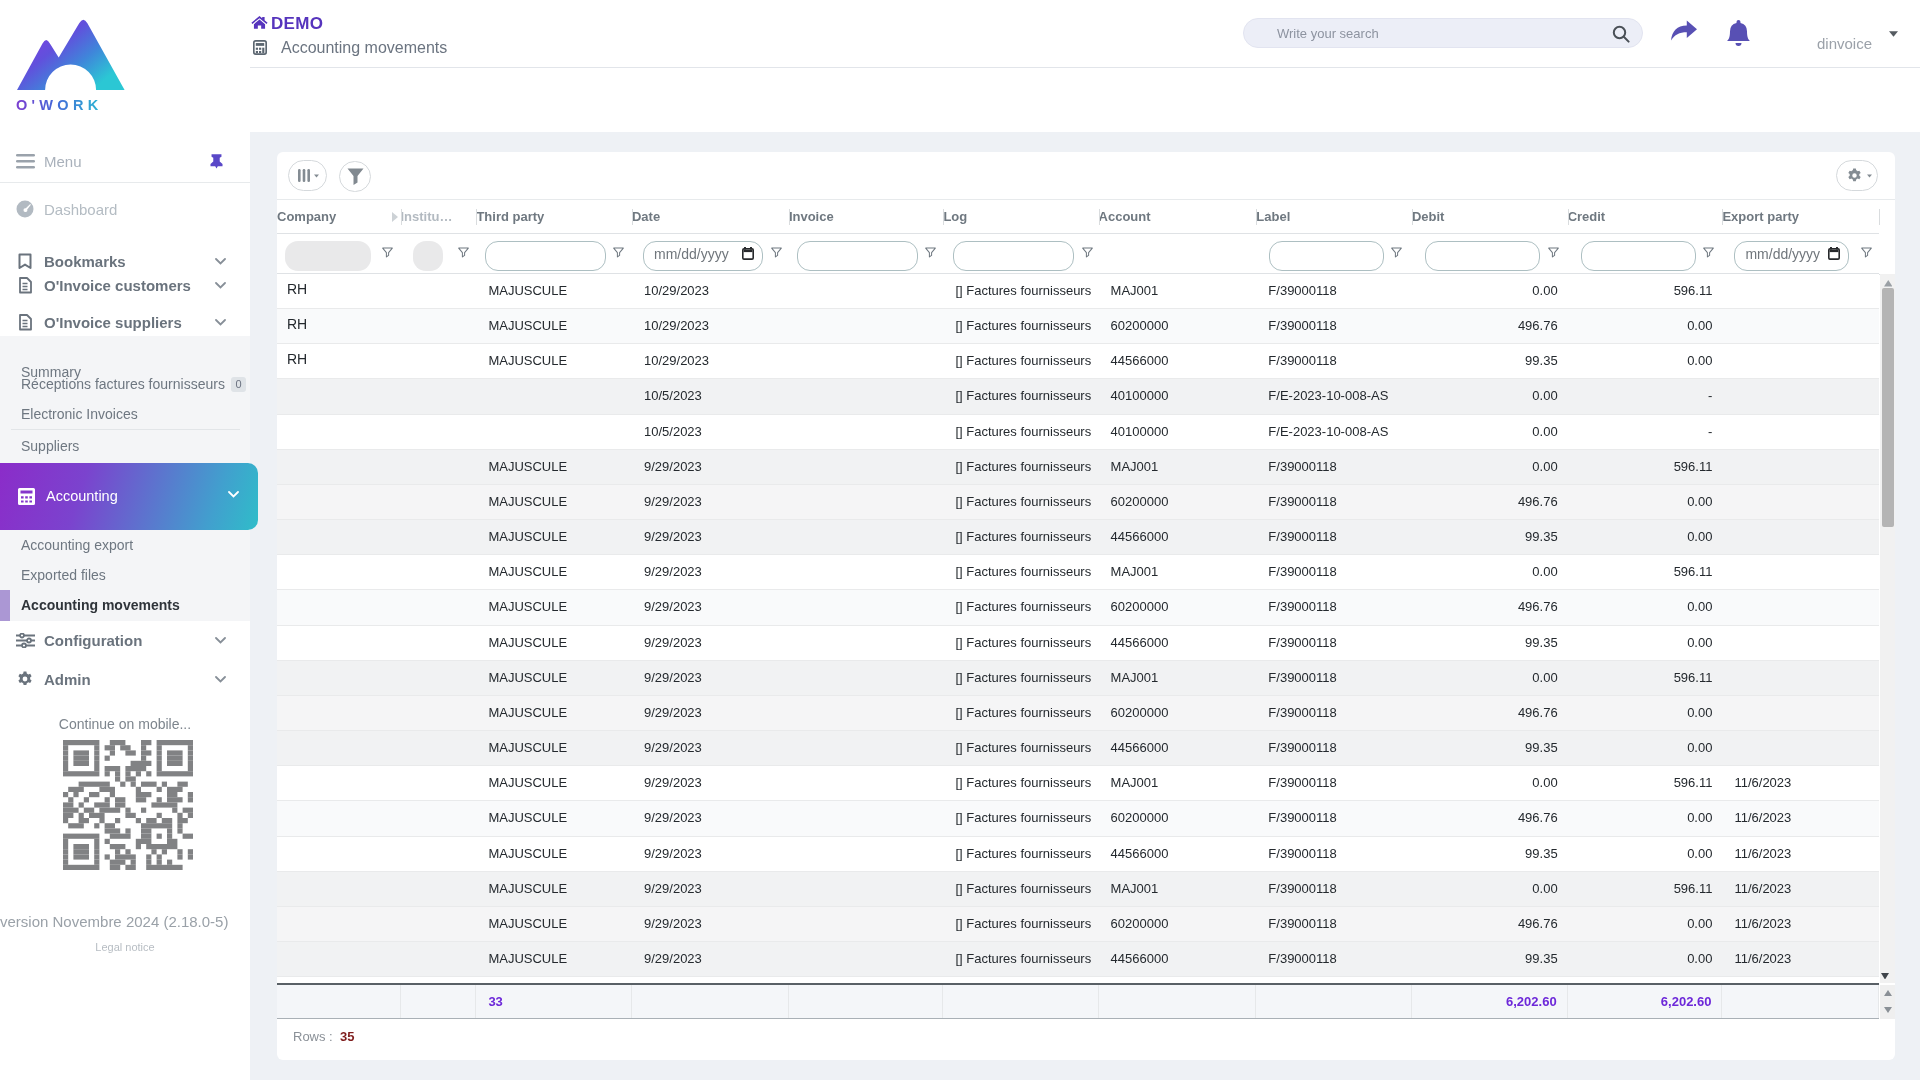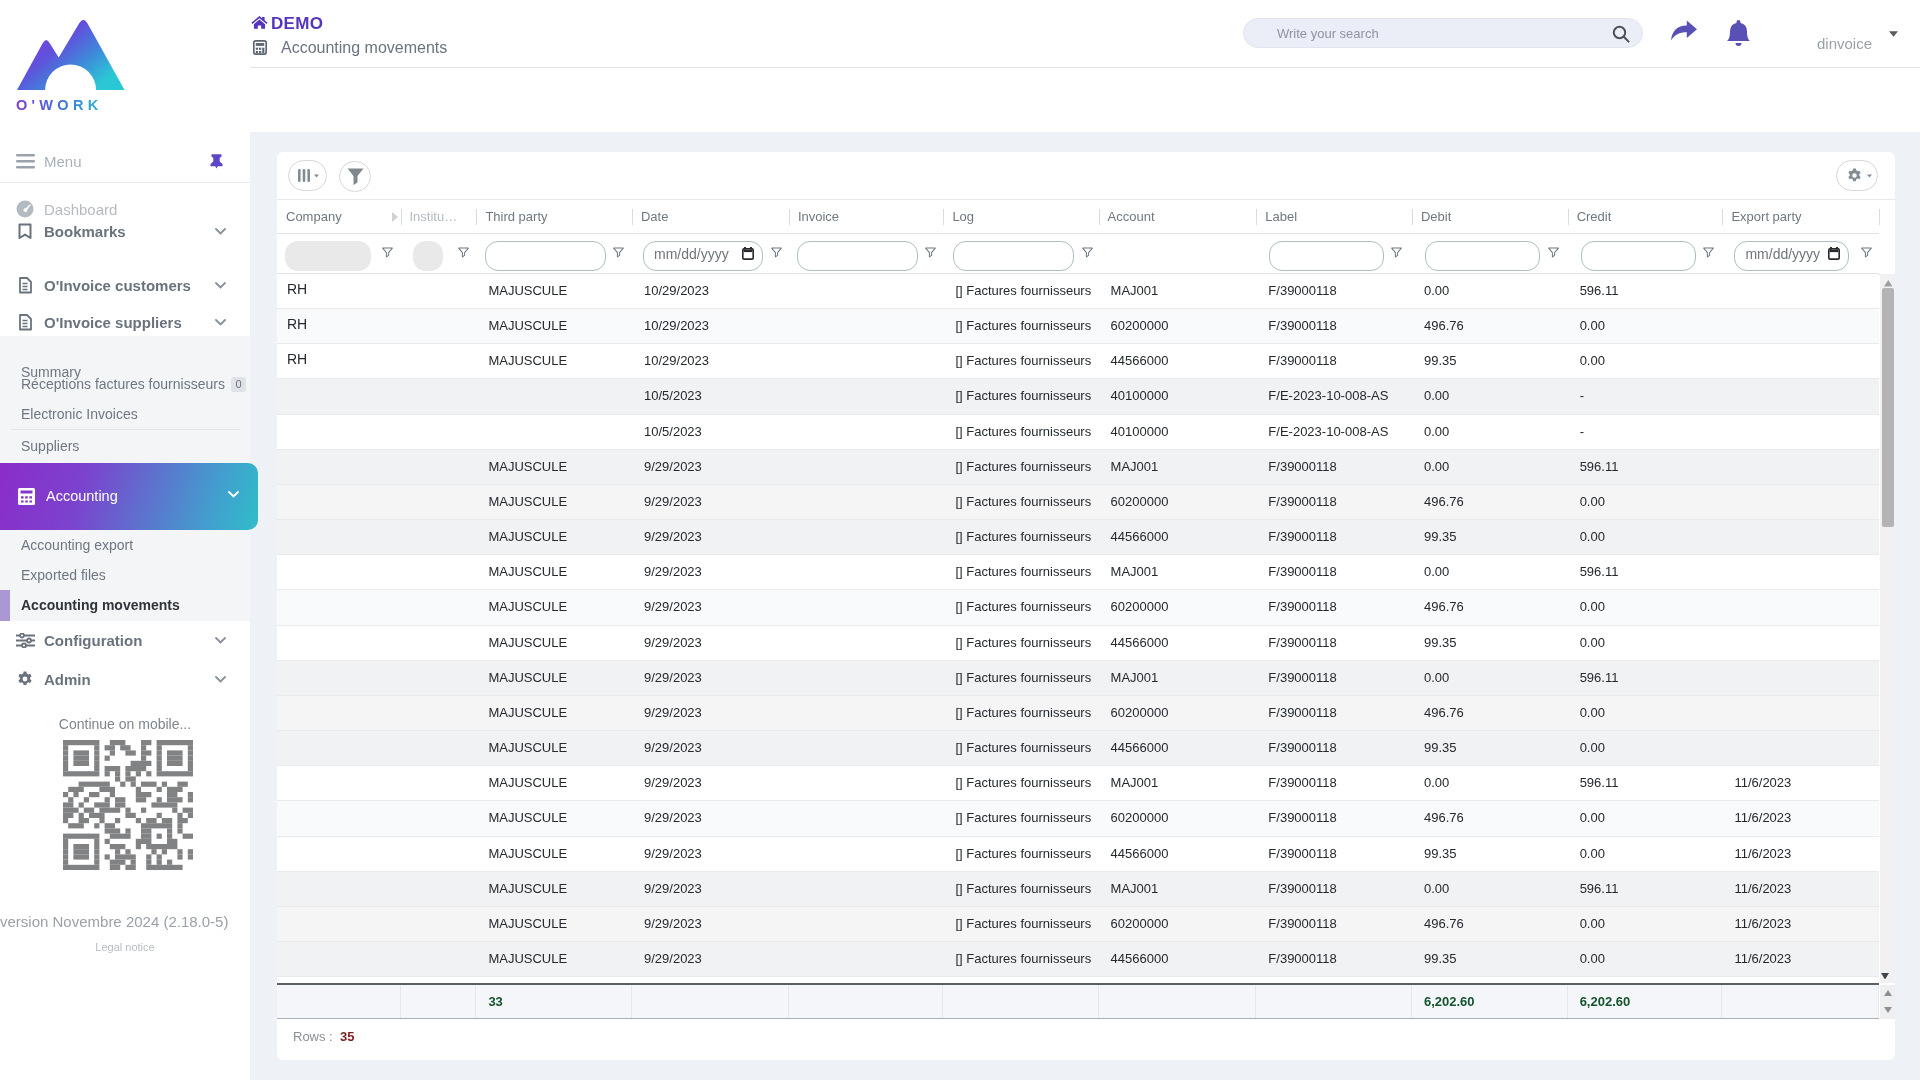--- a/index.html
+++ b/index.html
@@ -24,34 +24,34 @@
 #search{left:1243px;top:18px;width:400px;height:30px;background:#eceef7;border:1px solid #e2e4f0;border-radius:15px}
 #search span{position:absolute;left:33px;top:7px;font-size:13px;color:#8d93a0}
 #dinvoice{left:1817px;top:35px;font-size:15px;color:#9ba1a9}
 
 #card{left:277px;top:152px;width:1618px;height:908px;background:#fff;border-radius:6px}
 .cbtn{position:absolute;border:1px solid #d5d9dc;border-radius:50%;background:#fff}
 
 .grid{display:grid;grid-template-columns:123.5px 75.9px 155.6px 156.9px 154.5px 155.2px 157.8px 155.6px 155.7px 154.8px 156.9px;width:1602.4px}
 .grid>div{overflow:hidden;white-space:nowrap}
 #ghead{position:absolute;left:0;top:48px;height:34px;border-bottom:1px solid #dfe2e5}
-#ghead>div{position:relative;font-size:13px;font-weight:400;color:#6f7880;line-height:33px;padding-left:9px}
+#ghead>div{position:relative;font-size:13px;font-weight:700;color:#6f7880;line-height:33px;}
 #ghead>div+div:before{content:"";position:absolute;left:0;top:9px;height:16px;width:1px;background:#d9dcde}
 #gfilter{position:absolute;left:0;top:82px;height:39.5px;border-bottom:1px solid #dfe2e5}
 #gfilter>div{position:relative}
 .fin{position:absolute;left:9px;top:7px;height:30px;border:1px solid #adbfc2;border-radius:13px;background:#fff}
 .fdis{background:#e9e9ea;border:none}
 .funnel{position:absolute;top:13px}
 .row{height:35.16px;border-bottom:1px solid #e9eaeb}
 .row>div{font-size:13px;color:#24292e;line-height:34px;padding:0 12px}
 .row>div:first-child{padding-left:10px;font-size:14px;line-height:30px}
-.num{text-align:left;padding-right:10px !important}
+.num{text-align:right;padding-right:10px !important}
 .w{background:#fff}.b{background:#f9fafb}.g{background:#f1f2f3}.gl{background:#f5f5f6}
 #gfoot{position:absolute;left:0;height:35.5px;background:#f4f6f9;border-top:2px solid #596066;border-bottom:1px solid #a9b0b6}
-#gfoot>div{font-size:13px;font-weight:700;color:#14532d;line-height:33px;padding:0 12px;border-right:1px solid #e6e8ea}
+#gfoot>div{font-size:13px;font-weight:700;color:#6d28d9;line-height:33px;padding:0 12px;border-right:1px solid #e6e8ea}
 
 #vtrack{left:1880px;top:274px;width:15px;height:709px;background:#f1f1f1}
 #vthumb{left:1881.5px;top:288px;width:12px;height:239px;background:#b4b4b4;border-radius:2px}
 </style></head>
 <body>
 <div id="contentbg" class="abs"></div>
 <div id="topline" class="abs"></div>
 <div id="sidebar" class="abs">
     <svg class="abs" style="left:16px;top:17px" width="110" height="95" viewBox="0 0 110 95">
 <defs>
@@ -89,21 +89,21 @@
     </div>
     <div class="abs" style="left:0;top:182px;width:250px;height:1px;background:#e7eaec"></div>
     <div class="srow" style="top:190px">
       <span class="sicon">
         <svg width="18" height="18" viewBox="0 0 18 18">
           <path d="M9 0.5a8.5 8.5 0 1 1 0 17 8.5 8.5 0 0 1 0-17zm5.2 3.6L9.8 8.3a1.9 1.9 0 1 0 1.4 1.3l3.7-4.8z" fill="#b2bac2"></path>
         </svg>
       </span>
       <span class="slabel slight">Dashboard</span>
     </div>
-    <div class="srow" style="top:212px">
+    <div class="srow" style="top:242px">
       <span class="sicon">
         <svg width="14" height="17" viewBox="0 0 14 17">
           <path d="M1.5 1.5h11V15l-5.5-3.4L1.5 15z" fill="none" stroke="#6a737d" stroke-width="2" stroke-linejoin="round"></path>
         </svg>
       </span>
       <span class="slabel">Bookmarks</span>
       <span class="schev">
         <svg width="11" height="7" viewBox="0 0 11 7">
           <path d="M1 1l4.5 4.5L10 1" fill="none" stroke="#878f98" stroke-width="1.8" stroke-linecap="round"></path>
         </svg>

